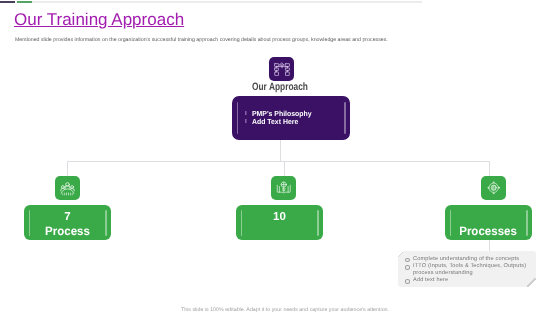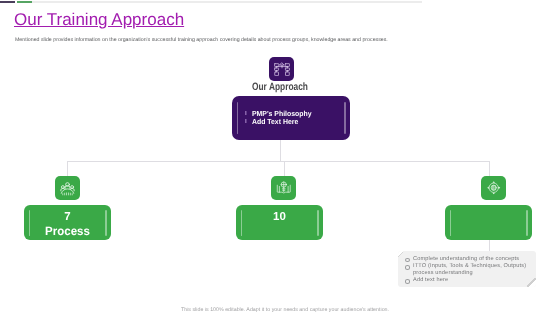--- a/index.html
+++ b/index.html
@@ -147,20 +147,21 @@
         <path d="M14 2.3 L16.3 5.1 H11.7 Z"></path>
         <path d="M14 25.7 L11.7 22.9 H16.3 Z"></path>
         <path d="M25.7 14 L22.9 16.3 V11.7 Z"></path>
         <path d="M2.3 14 L5.1 11.7 V16.3 Z"></path>
       </g>
     </svg>
   </div>
   <div class="gbox" style="left:445px;">
     <div class="hl" style="left:4.5px;"></div>
     <div class="hl" style="right:4.5px;"></div>
+    <div class="glabel"><span>Processes</span></div>
   </div>
 
   <div class="note">
     <div class="fold-tl"></div>
     <div class="fold-br"></div>
     <ul>
       <li><span class="dot"></span><span>Complete understanding of the concepts</span></li>
       <li><span class="dot"></span><span>ITTO (Inputs, Tools &amp; Techniques, Outputs)</span><br><span>process understanding</span></li>
       <li><span class="dot"></span><span>Add text here</span></li>
     </ul>

